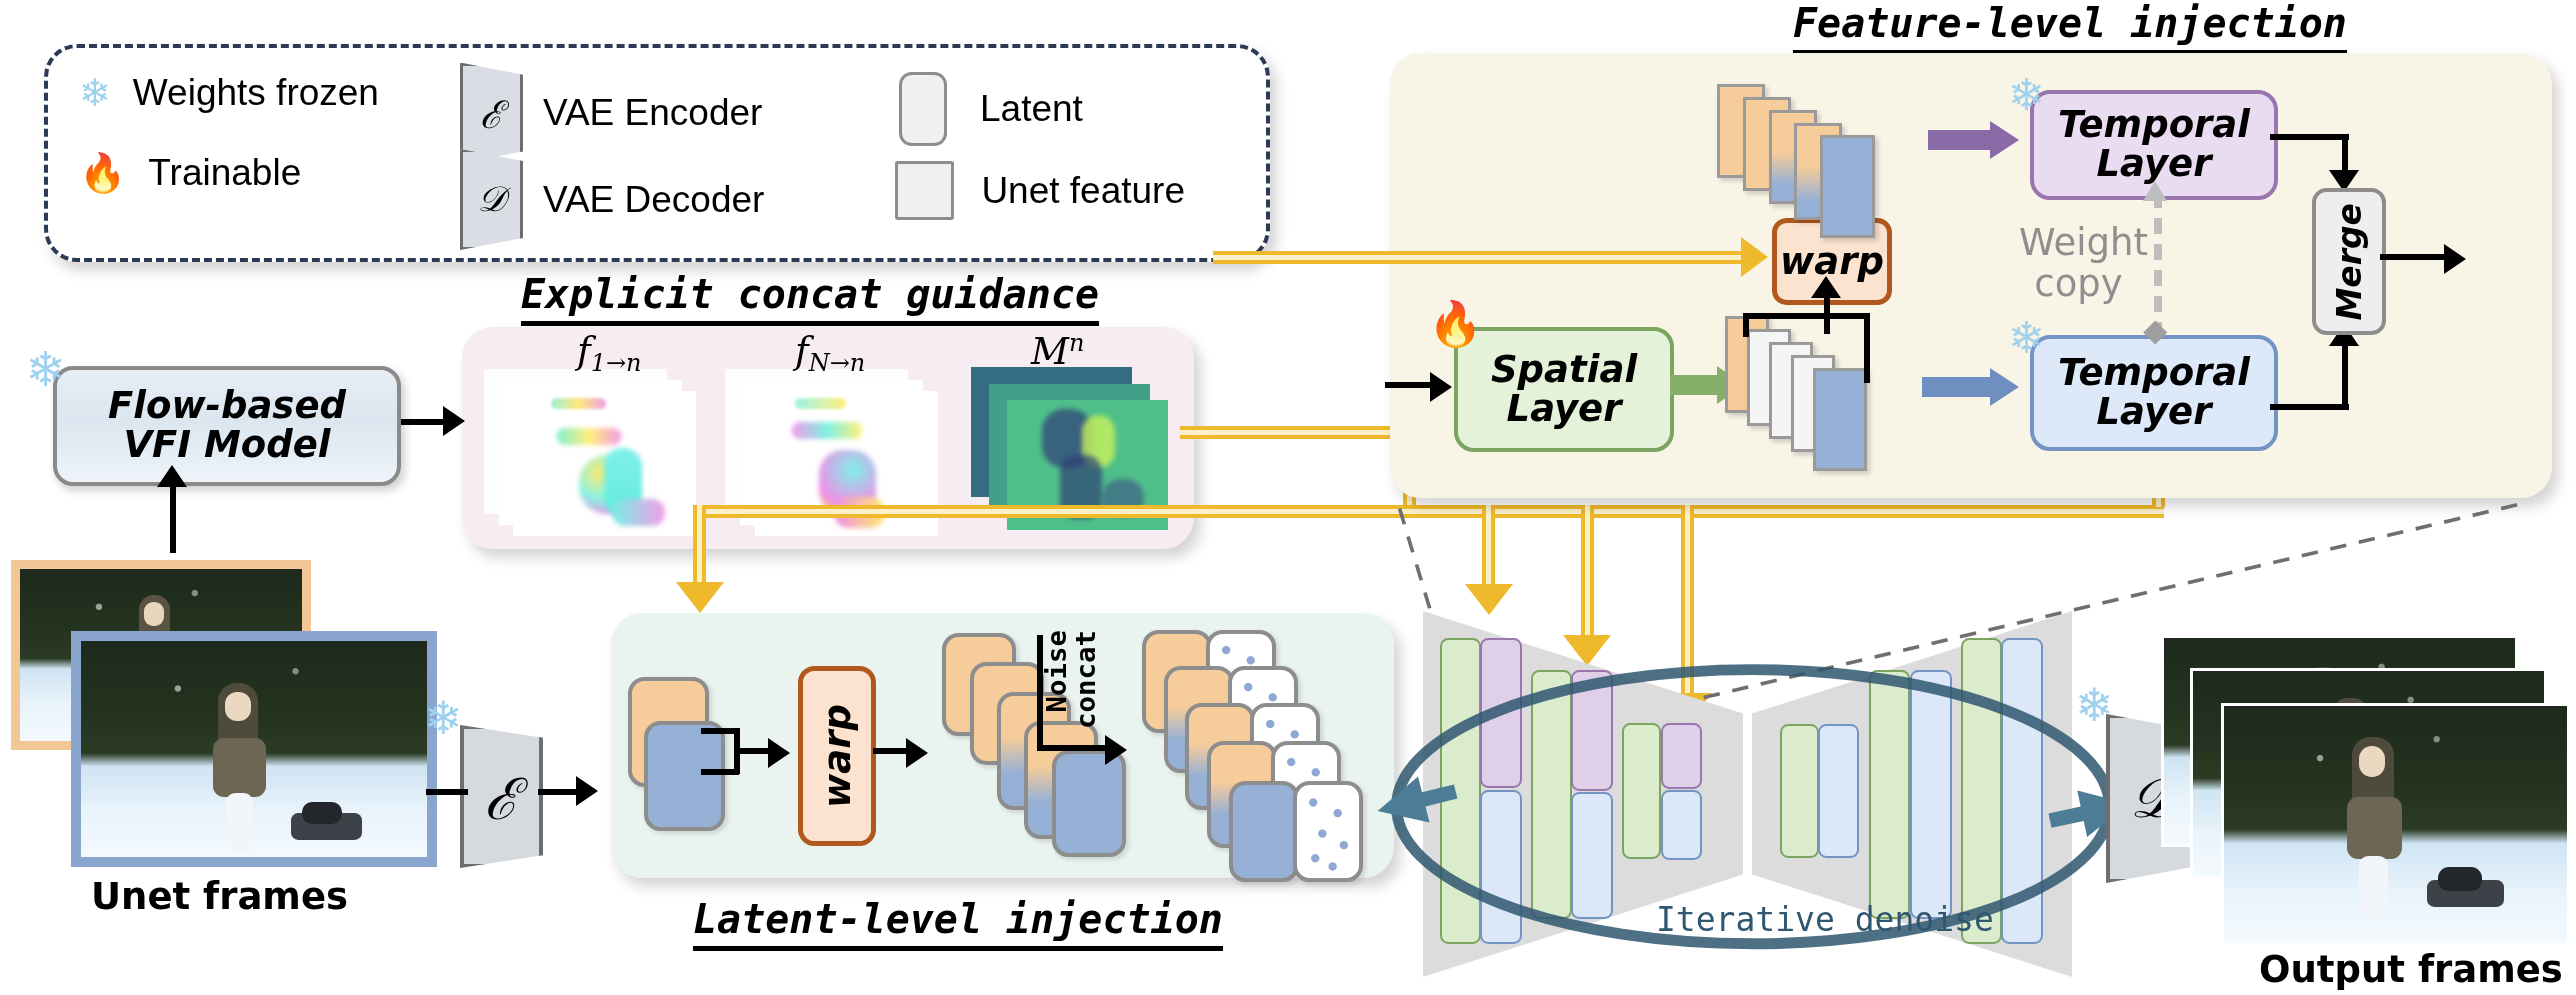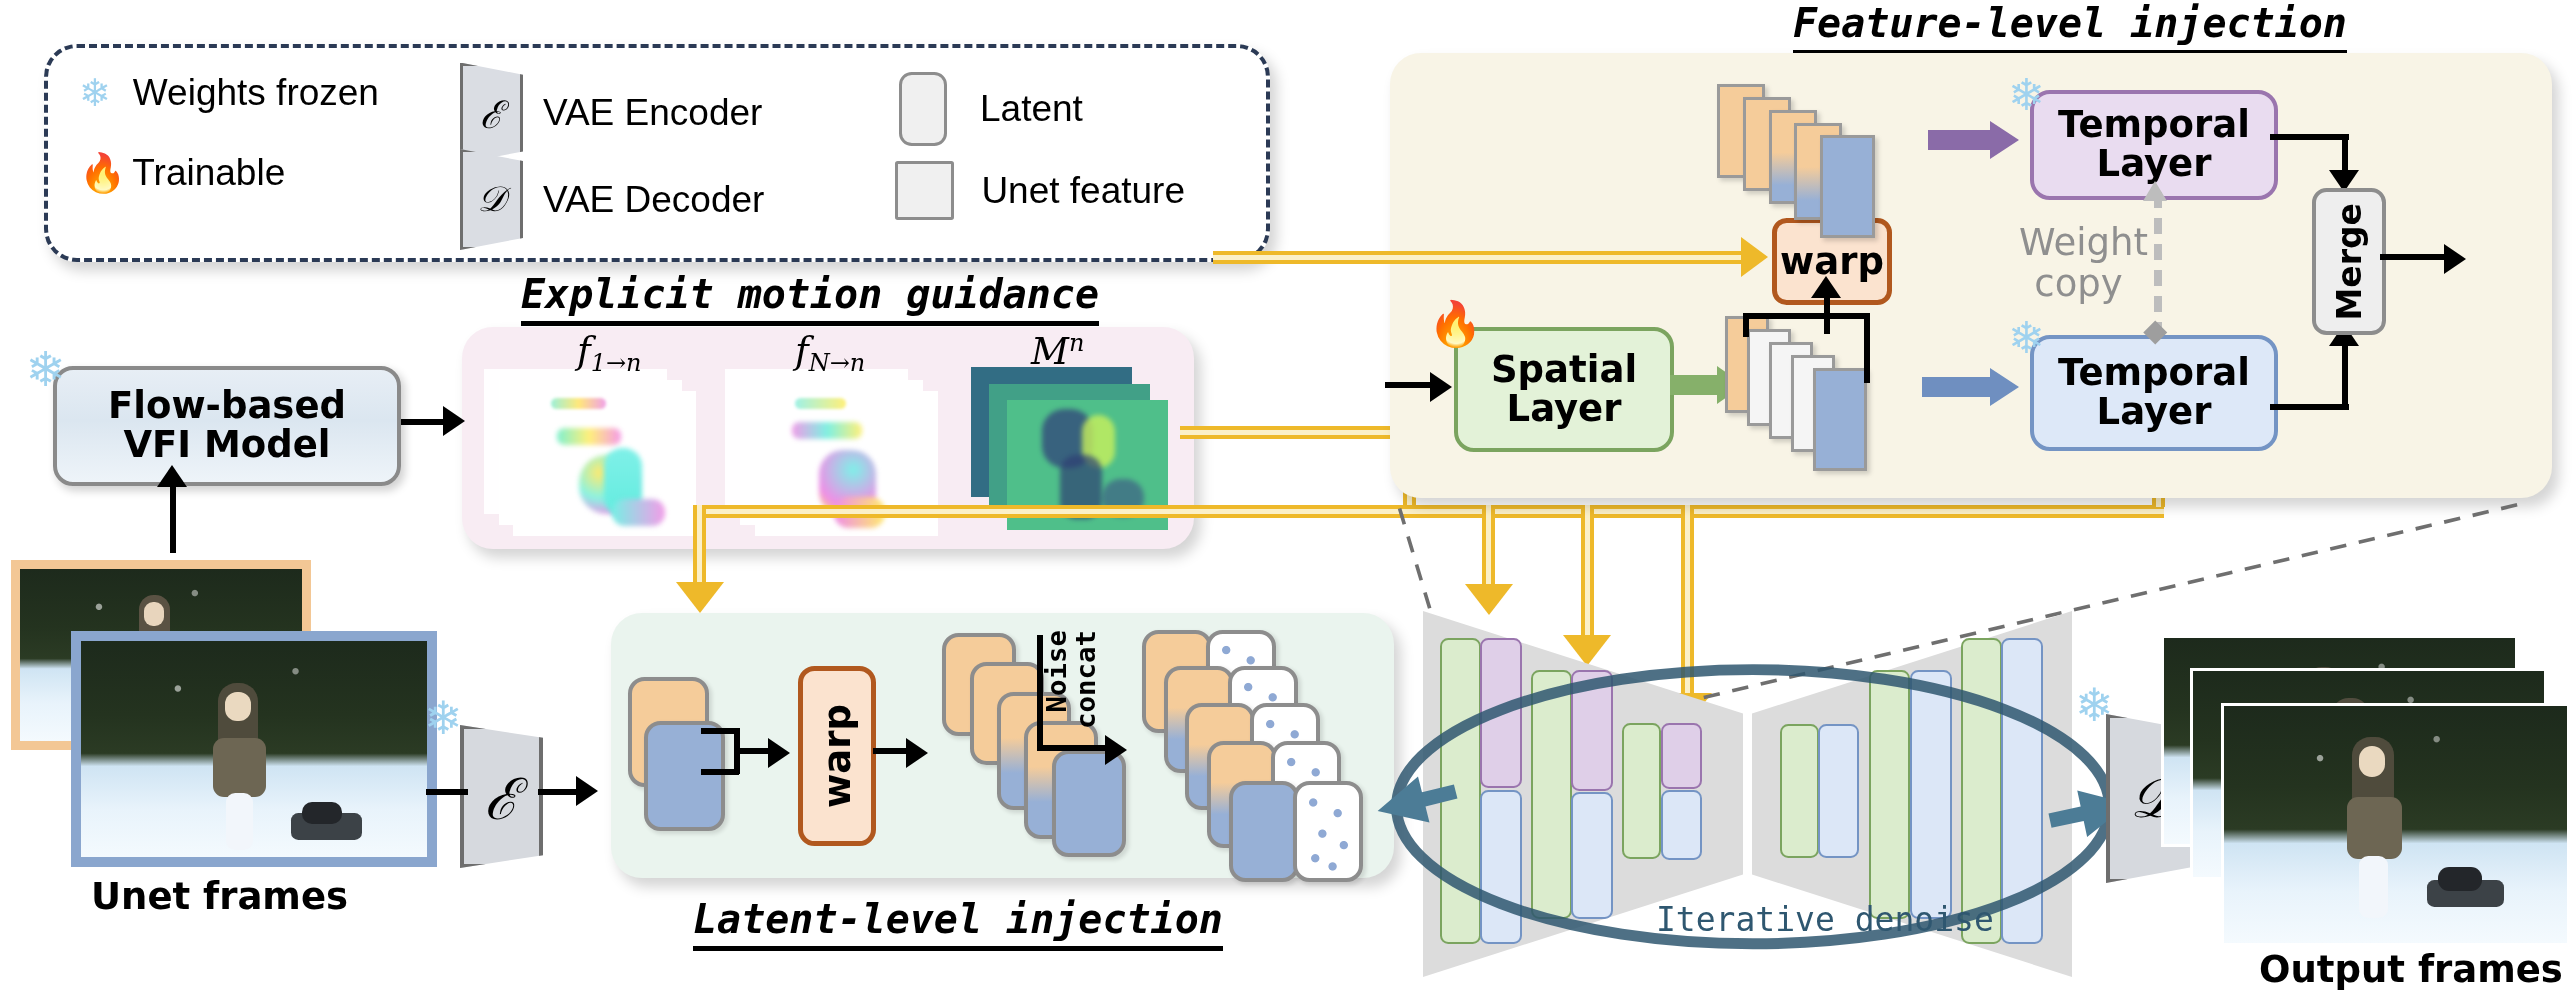--- a/index.html
+++ b/index.html
@@ -24,21 +24,21 @@
   .sw-latent{width:42px;height:68px;border-radius:12.8px;background:#f0f0f0;border:3.7px solid #8d8d8d;}
   .sw-unet{width:53px;height:53px;border-radius:2.7px;background:#f0f0f0;border:3.7px solid #8d8d8d;}
 
   
   .title-script{font-family:"DejaVu Sans Mono",monospace;font-style:italic;font-weight:bold;
                 font-size:40px;color:#000;border-bottom:5.5px solid #000;padding-bottom:3.7px;white-space:nowrap;}
 
   .panel{border-radius:31px;box-shadow:6.4px 8.2px 12.8px rgba(0,0,0,.17);}
 
   .rbox{display:flex;align-items:center;justify-content:center;text-align:center;
-        font-family:"DejaVu Sans",sans-serif;font-weight:bold;color:#000;}
+        font-family:"DejaVu Sans",sans-serif;font-weight:bold;color:#000;font-style:italic;}
 
   
   #vfi{left:53px;top:366px;width:340px;height:112px;border-radius:20px;
        border:4.6px solid #8a8a8a;background:linear-gradient(180deg,#e7eef5 0%,#dbe6f0 45%,#eef4f9 100%);
        font-size:37px;line-height:1.05;box-shadow:3.7px 4.6px 8.2px rgba(0,0,0,.18);}
 
   
   .photo{background-size:cover;background-position:center;}
   .snowframe{
     background:
@@ -93,21 +93,21 @@
 </head>
 <body>
 
 <div class="abs panel" id="legend">
   <div class="legend-row" style="left:31px;top:24px;">
     <span class="snow" style="color:#9fd2ef">❄</span>
     <span class="leg-label" style="margin-left:22px;">Weights frozen</span>
   </div>
   <div class="legend-row" style="left:31px;top:104px;">
     <span class="fire">🔥</span>
-    <span class="leg-label" style="margin-left:6px;text-align:center;">Trainable</span>
+    <span class="leg-label" style="margin-left:22px;text-align:center;">Trainable</span>
   </div>
 
   <div class="legend-row" style="left:412px;top:14.6px;">
     <span class="trapR">
         <span>ℰ</span>
       </span>
     <span class="leg-label" style="margin-left:20px;">VAE Encoder</span>
   </div>
   <div class="legend-row" style="left:412px;top:101px;">
     <span class="trapR">
@@ -119,21 +119,21 @@
   <div class="legend-row" style="left:847px;top:113px;">
     <span class="sw-unet"></span>
     <span class="leg-label" style="margin-left:27.4px;">Unet feature</span>
   </div>
   <div class="legend-row" style="left:851px;top:24px;">
     <span class="sw-latent"></span>
     <span class="leg-label" style="margin-left:33px;">Latent</span>
   </div>
 </div>
 
-<div class="abs title-script" style="left:521px;top:271px;">Explicit motion guidance</div>
+<div class="abs title-script" style="left:521px;top:271px;">Explicit concat guidance</div>
 
 <div class="abs panel" id="motion-panel" style="left:462px;top:327px;width:732px;height:222px;background:#f8ecf3;">
 
   <div class="abs" style="left:22px;top:42px;width:183px;height:145px;background:#fff;opacity:.95;"></div>
   <div class="abs" style="left:37px;top:53px;width:183px;height:145px;background:#fff;"></div>
   <div class="abs" style="left:51px;top:64px;width:183px;height:145px;background:#fff;overflow:hidden;">
     <div class="abs" style="left:38px;top:7.3px;width:55px;height:11px;border-radius:5.5px;background:linear-gradient(90deg,#9cf0d8,#ffe87a,#f0a0e8);filter:blur(1.8px);"></div>
     <div class="abs" style="left:44px;top:37px;width:64px;height:16.5px;border-radius:7.3px;background:linear-gradient(90deg,#7ff0d0,#fff07a,#f59ae8);filter:blur(2.7px);"></div>
     <div class="abs" style="left:66px;top:64px;width:59px;height:59px;border-radius:27.4px;background:radial-gradient(circle at 35% 30%,#ffe96e,#8af3e2 45%,#ef8ee6 80%);filter:blur(2.7px);"></div>
     <div class="abs" style="left:91px;top:57px;width:38px;height:68px;border-radius:18.3px;background:linear-gradient(180deg,#7ff0e8,#63ecdf);filter:blur(2.7px);"></div>

